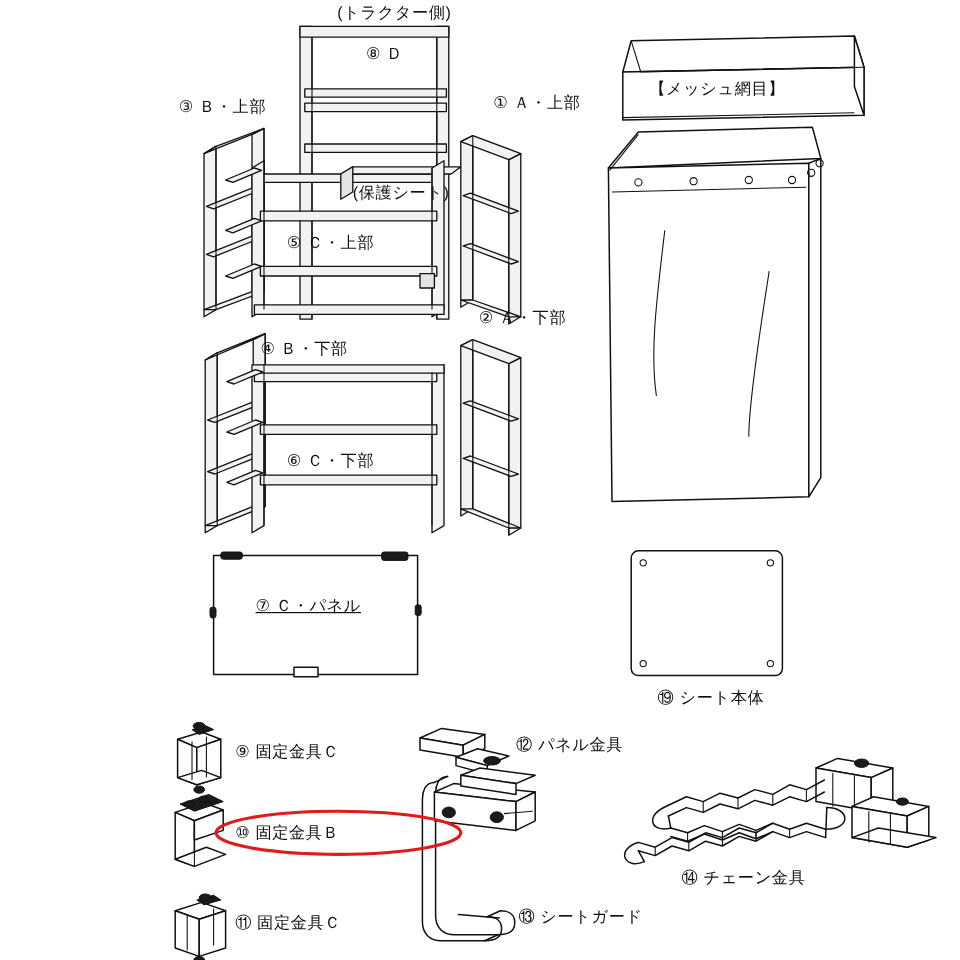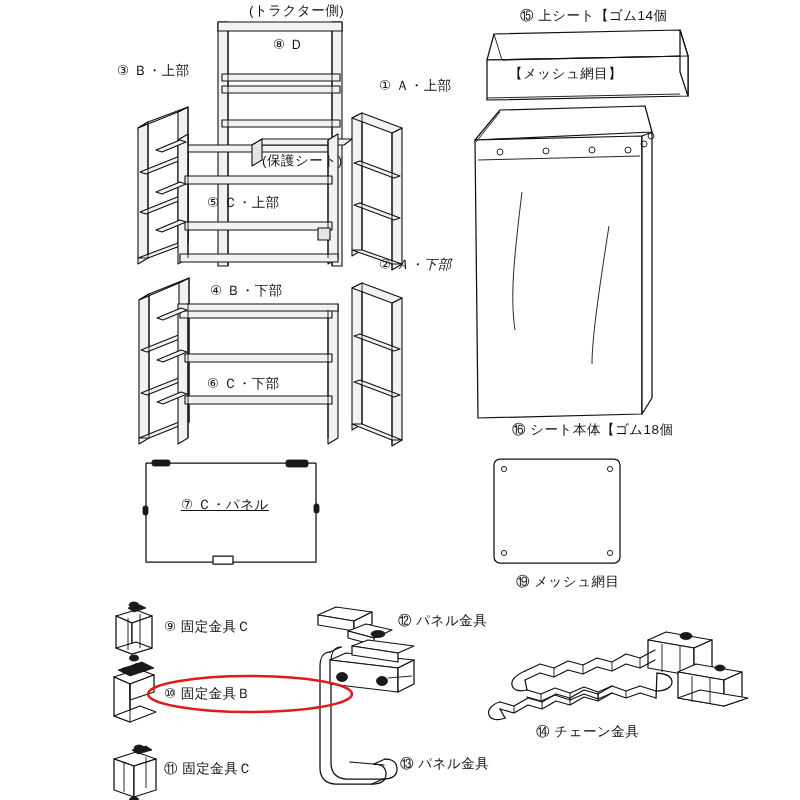--- a/index.html
+++ b/index.html
@@ -1,21 +1,21 @@
 <!DOCTYPE html>
 <html><head>
 <meta charset="utf-8">
 <style>
   html,body{margin:0;padding:0;background:#ffffff;}
   body{
     width:800px;height:800px;
     font-family:"Liberation Sans","DejaVu Sans",sans-serif;
     color:#111;overflow:hidden;position:relative;
   }
-  #stage{position:relative;width:764px;height:800px;}
+  #stage{position:relative;width:764px;height:800px;margin-left:32px;}
   .lbl{
     position:absolute;
     font-size:13.5px;
     letter-spacing:0.5px;
     white-space:nowrap;
     color:#111;
     font-weight:500;
   }
   svg{position:absolute;left:0;top:0;}
   .stroke{fill:none;stroke:#111;stroke-width:1.25;stroke-linejoin:round;stroke-linecap:round;}
@@ -261,47 +261,45 @@
   <ellipse class="highlight" cx="250" cy="694" rx="102" ry="18"></ellipse>
 
 </svg>
 
 <div class="lbl" style="left:249px;top:2px;">(トラクター側)</div>
 
 <div class="lbl" style="left:262px;top:152px;">(保護シート)</div>
 
 <div class="lbl" style="left:273px;top:36px;">⑧ Ｄ</div>
 
-<div class="lbl" style="left:117px;top:62px;">③ Ｂ・上部</div>
+<div class="lbl" style="left:117px;top:80px;">③ Ｂ・上部</div>
 
 <div class="lbl" style="left:379px;top:77px;">① Ａ・上部</div>
 
 <div class="lbl" style="left:207px;top:194px;">⑤ Ｃ・上部</div>
 
-<div class="lbl" style="left:379px;top:256px;font-style:italic;">② Ａ・下部</div>
-
-<div class="lbl" style="left:210px;top:282px;text-align:right;">④ Ｂ・下部</div>
+<div class="lbl" style="left:367px;top:256px;">② Ａ・下部</div>
+
+<div class="lbl" style="left:185px;top:282px;text-align:right;">④ Ｂ・下部</div>
 
 <div class="lbl" style="left:207px;top:375px;">⑥ Ｃ・下部</div>
 
 <div class="lbl" style="left:181px;top:496px;text-decoration:underline;">⑦ Ｃ・パネル</div>
 
-<div class="lbl" style="left:520px;top:7px;">⑮ 上シート【ゴム14個</div>
 
 <div class="lbl" style="left:509px;top:65px;">【メッシュ網目】</div>
 
-<div class="lbl" style="left:512px;top:421px;">⑯ シート本体【ゴム18個</div>
-
-<div class="lbl" style="left:516px;top:573px;">⑲ メッシュ網目</div>
+
+<div class="lbl" style="left:516px;top:573px;">⑲ シート本体</div>
 
 <div class="lbl" style="left:164px;top:618px;">⑨ 固定金具Ｃ</div>
 
 <div class="lbl" style="left:164px;top:685px;">⑩ 固定金具Ｂ</div>
 
 <div class="lbl" style="left:164px;top:760px;text-align:center;">⑪ 固定金具Ｃ</div>
 
 <div class="lbl" style="left:398px;top:612px;text-align:center;">⑫ パネル金具</div>
 
-<div class="lbl" style="left:400px;top:755px;">⑬ パネル金具</div>
+<div class="lbl" style="left:400px;top:755px;">⑬ シートガード</div>
 
 <div class="lbl" style="left:536px;top:723px;">⑭ チェーン金具</div>
 
 </div>
 
 </body></html>

